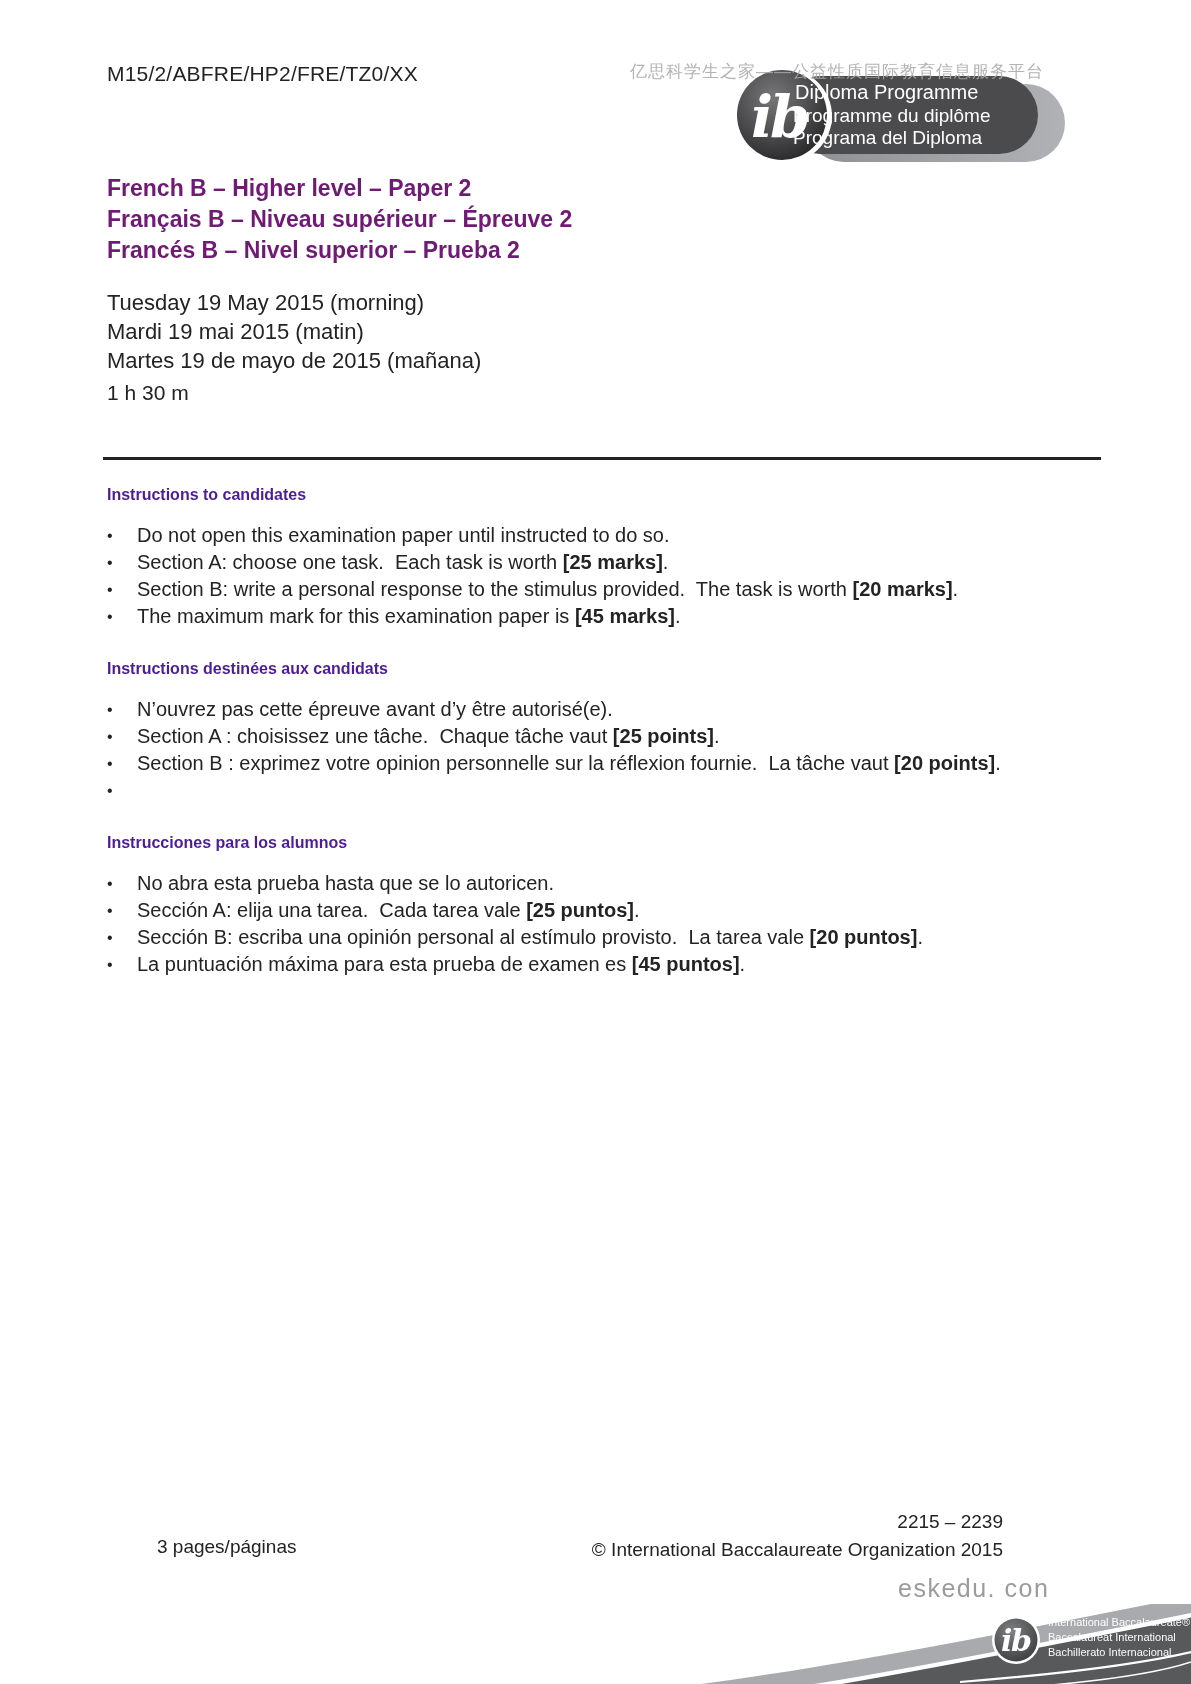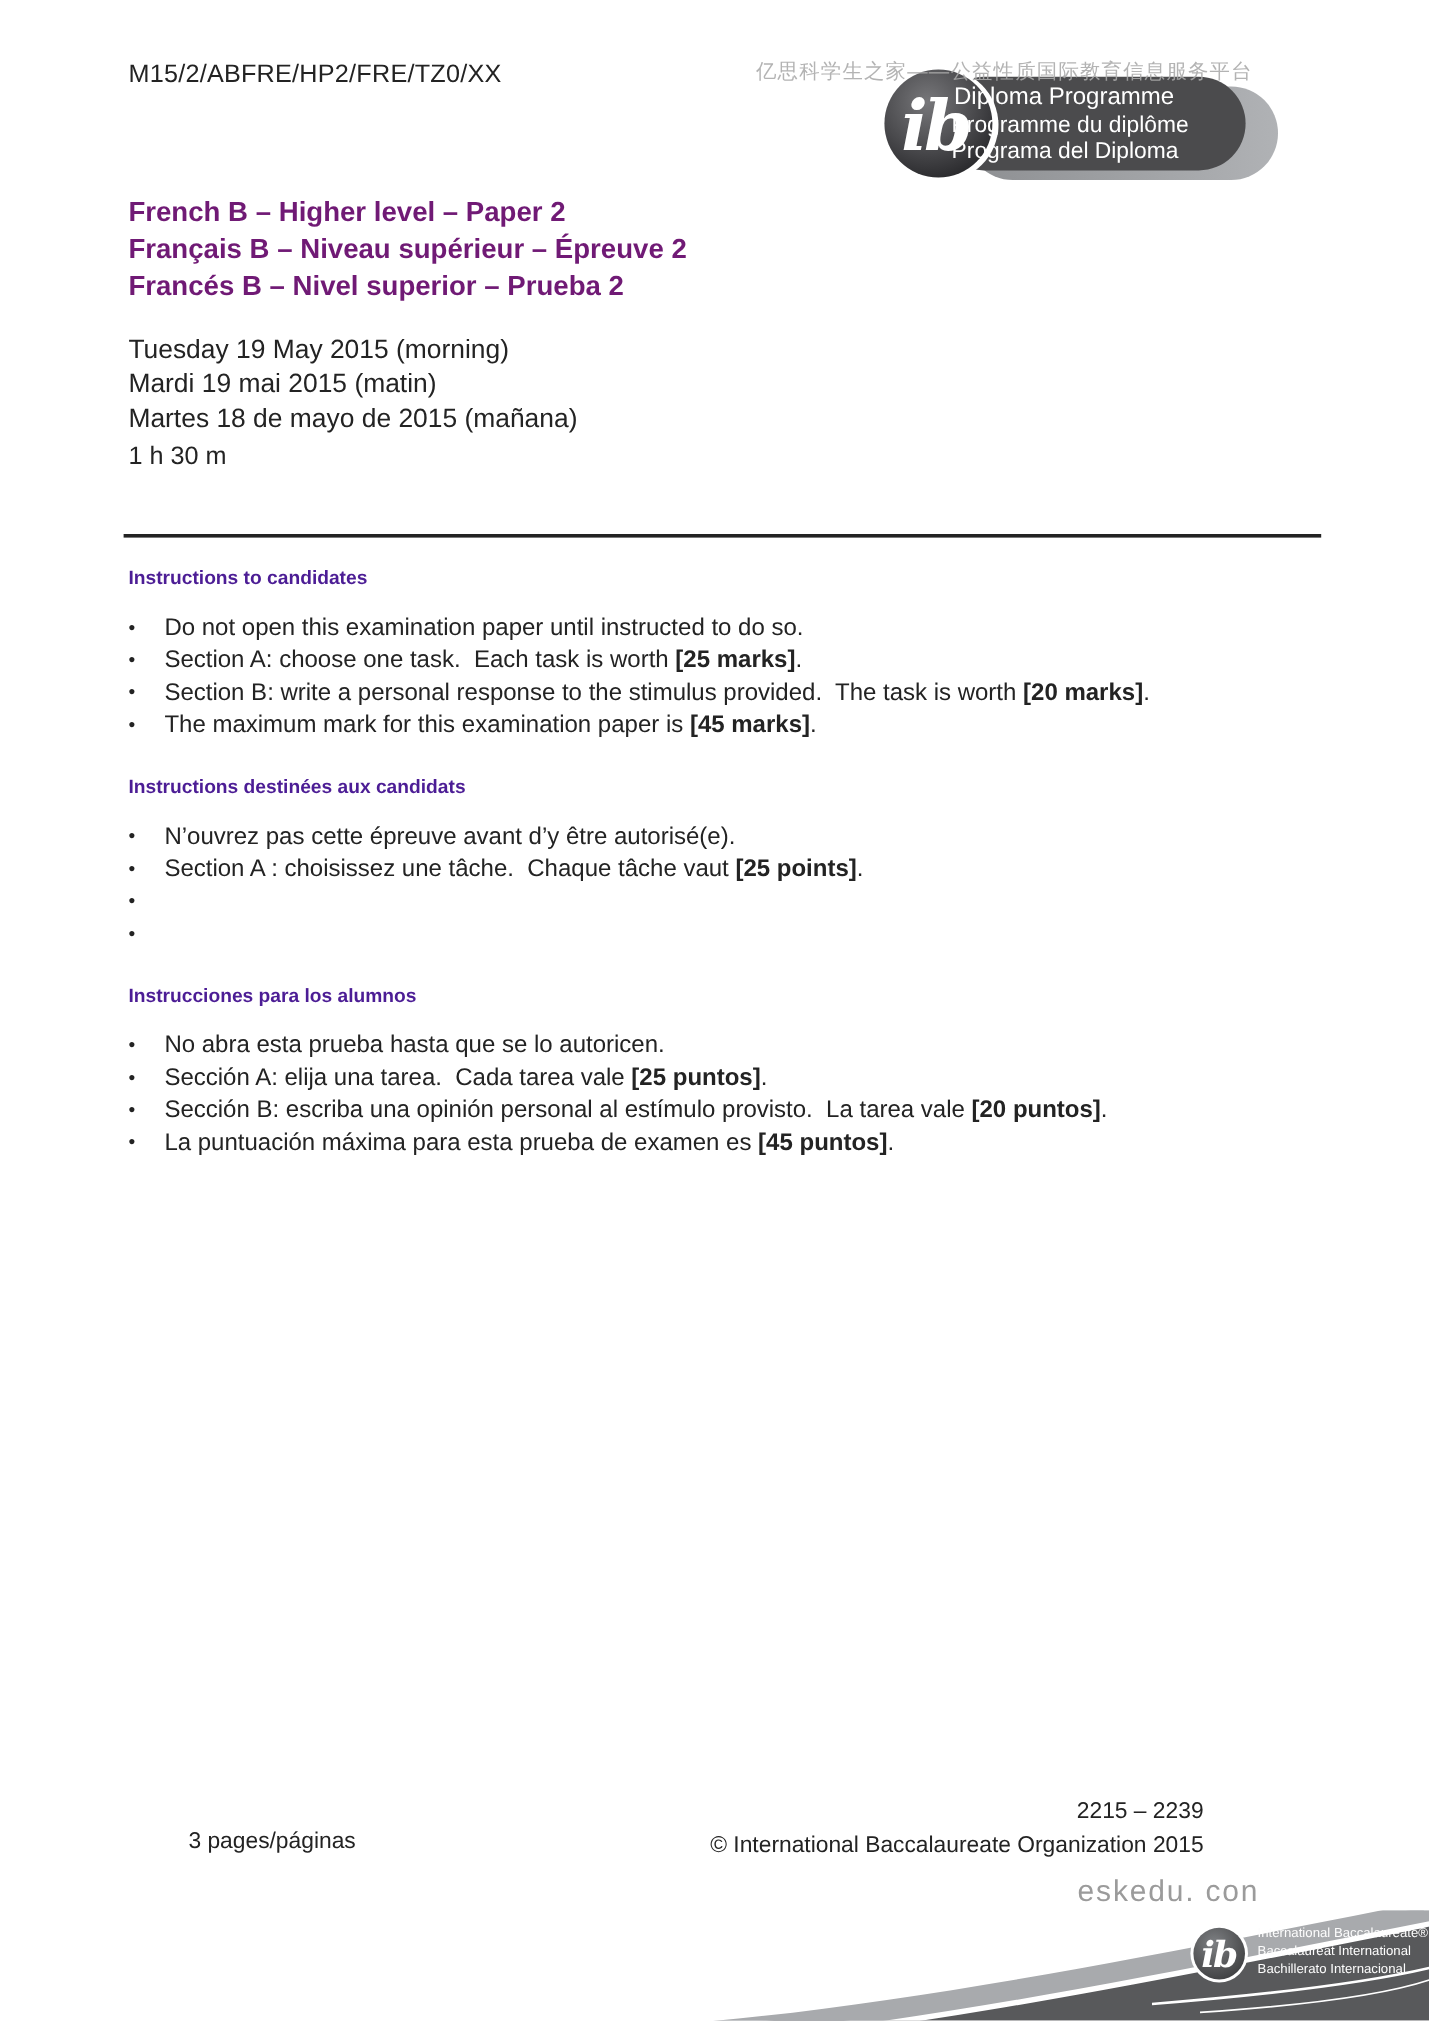--- a/index.html
+++ b/index.html
@@ -1,21 +1,21 @@
 <!DOCTYPE html>
 <html><head>
 <meta charset="utf-8">
 <style>
   html,body{margin:0;padding:0;}
   body{
     width:1191px;height:1684px;position:relative;background:#ffffff;
     font-family:"Liberation Sans","DejaVu Sans",sans-serif;color:#232323;
     overflow:hidden;
   }
-  .abs{position:absolute;}
+  .abs{position:absolute;margin-top:12px;}
   
   .exam-code{left:107px;top:50px;font-size:21px;letter-spacing:0.2px;}
   .wm-top{
     left:630px;top:48px;font-size:17px;letter-spacing:1px;white-space:nowrap;
     color:rgba(168,168,168,0.88);z-index:60;
   }
   .top-logo{left:695px;top:52px;z-index:20;}
   
   .title-block{left:107px;top:161px;font-size:23px;font-weight:bold;line-height:31px;color:#701a75;}
   .date-block{left:107px;top:276px;font-size:22px;line-height:29px;}
@@ -72,21 +72,21 @@
 
 <div class="abs title-block">
   <div>French B – Higher level – Paper 2</div>
   <div>Français B – Niveau supérieur – Épreuve 2</div>
   <div>Francés B – Nivel superior – Prueba 2</div>
 </div>
 
 <div class="abs date-block">
   <div>Tuesday 19 May 2015 (morning)</div>
   <div>Mardi 19 mai 2015 (matin)</div>
-  <div>Martes 18 de mayo de 2015 (mañana)</div>
+  <div>Martes 19 de mayo de 2015 (mañana)</div>
 </div>
 
 <div class="abs duration">1 h 30 m</div>
 
 <div class="abs rule"></div>
 
 <div class="abs instructions">
     <div class="section">
       <h3>Instructions to candidates</h3>
       <ul>
@@ -114,20 +114,21 @@
         <li>
           <span class="bullet">•</span>
           <span class="li-text"><span>N’ouvrez pas cette épreuve avant d’y être autorisé(e).</span></span>
         </li>
         <li>
           <span class="bullet">•</span>
           <span class="li-text"><span>Section A : choisissez une tâche.  Chaque tâche vaut </span><b>[25 points]</b><span>.</span></span>
         </li>
         <li>
           <span class="bullet">•</span>
+          <span class="li-text"><span>Section B : exprimez votre opinion personnelle sur la réflexion fournie.  La tâche vaut </span><b>[20 points]</b><span>.</span></span>
         </li>
         <li>
           <span class="bullet">•</span>
         </li>
       </ul>
     </div>
     <div class="section">
       <h3>Instrucciones para los alumnos</h3>
       <ul>
         <li>

